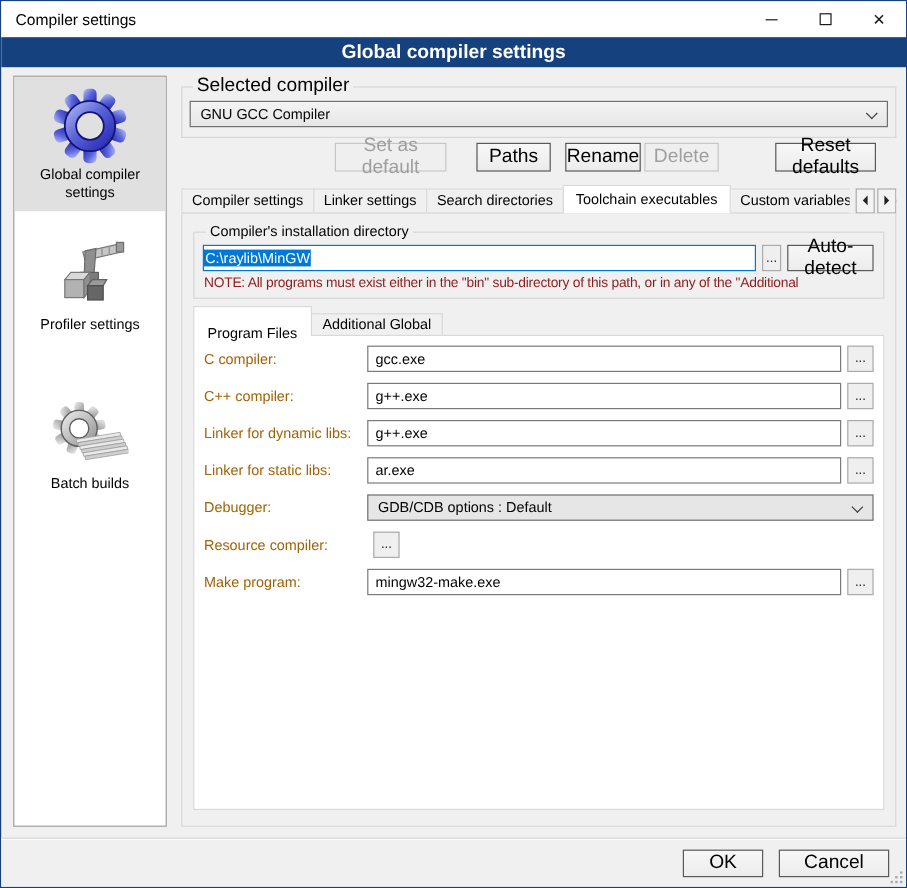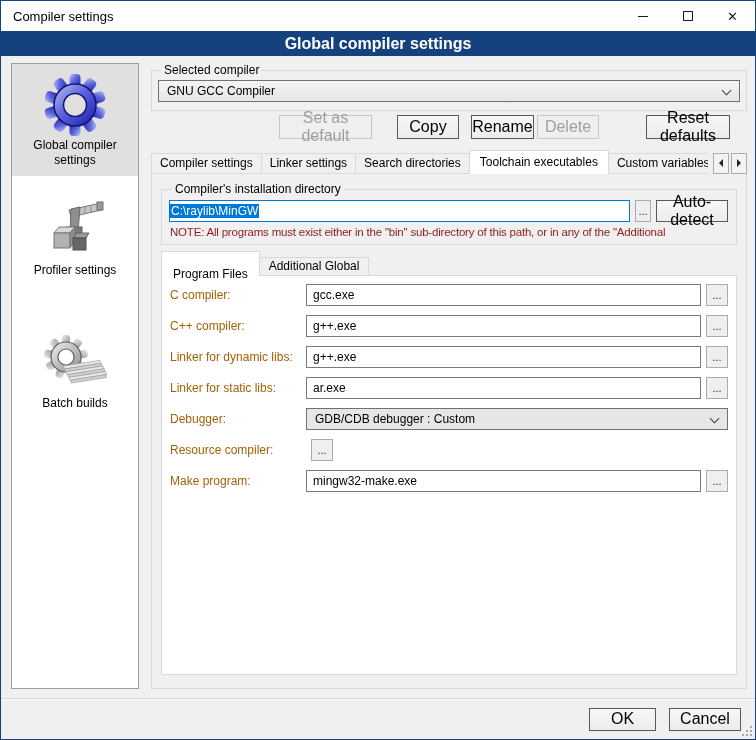--- a/index.html
+++ b/index.html
@@ -34,21 +34,21 @@
   .side-item.selected { background:#e0e0e0; }
   .side-item .icon-wrap { height:68px; display:flex; align-items:center; justify-content:center; }
   .side-label { font-size:12px; line-height:15px; color:#000; }
   .side-item.gap1 { margin-top:13px; }
   .side-item.gap2 { margin-top:36px; }
 
   
   .main { flex:1; height:626px; display:flex; flex-direction:column; min-width:0; }
 
   fieldset.group { border:1px solid #d8d8d8; padding:3px 6px 8px 6px; }
-  fieldset.group legend { font-size:12px; color:#000; padding:0 3px; margin-left:3px; }
+  fieldset.group legend { font-size:16px; color:#000; padding:0 3px; margin-left:3px; }
 
   
   .combo { height:22px; border:1px solid #717171;
            background:linear-gradient(#f4f4f4,#e6e6e6);
            display:flex; align-items:center; padding:0 24px 0 8px;
            font-size:12px; position:relative; cursor:default; white-space:nowrap; overflow:hidden; }
   .combo.flat { background:#e6e6e6; }
   .chev { position:absolute; right:9px; top:6px; width:7px; height:7px;
           border-right:1px solid #404040; border-bottom:1px solid #404040;
           transform:rotate(45deg); }
@@ -120,21 +120,21 @@
            font-size:12px; font-family:"Liberation Sans", sans-serif; padding:0 6px; min-width:0; }
   .form-row .combo { flex:1; }
 
   
   .footer { position:absolute; left:0; right:0; bottom:0; height:41px;
             background:#f0f0f0; border-top:1px solid #d7d7d7;
             box-shadow:inset 0 1px 0 #fcfcfc;
             display:flex; align-items:center; justify-content:flex-end;
             padding-right:14px; gap:13px; }
   .btn-ok { width:67px; height:23px; }
-  .btn-cancel { width:72px; height:23px; }
+  .btn-cancel { width:92px; height:23px; }
   .resize-grip { position:absolute; right:2px; bottom:2px; }
 </style>
 </head>
 <body>
 
 <div class="window">
 
   <div class="titlebar">
     <div class="titlebar-title">Compiler settings</div>
     <div class="caption-btns">
@@ -250,21 +250,21 @@
       <fieldset class="group">
         <legend>Selected compiler</legend>
         <div class="combo">
           <span>GNU GCC Compiler</span>
           <span class="chev"></span>
         </div>
       </fieldset>
 
       <div class="action-row">
         <button class="btn disabled btn-setdefault">Set as default</button>
-        <button class="btn btn-copy">Copy</button>
+        <button class="btn btn-copy">Paths</button>
         <button class="btn btn-rename">Rename</button>
         <button class="btn disabled btn-delete">Delete</button>
         <button class="btn btn-reset">Reset defaults</button>
       </div>
 
       <div class="tabstrip">
         <div class="tab">Compiler settings</div>
         <div class="tab">Linker settings</div>
         <div class="tab">Search directories</div>
         <div class="tab active">Toolchain executables</div>
@@ -321,21 +321,21 @@
 
           <div class="form-row">
             <label>Linker for static libs:</label>
             <input class="field" value="ar.exe" style="">
             <button class="mini-btn">...</button>
           </div>
 
           <div class="form-row">
             <label>Debugger:</label>
             <div class="combo flat">
-              <span>GDB/CDB debugger : Custom</span>
+              <span>GDB/CDB options : Default</span>
               <span class="chev"></span>
             </div>
           </div>
 
           <div class="form-row">
             <label>Resource compiler:</label>
             <button class="mini-btn">...</button>
           </div>
 
           <div class="form-row">

